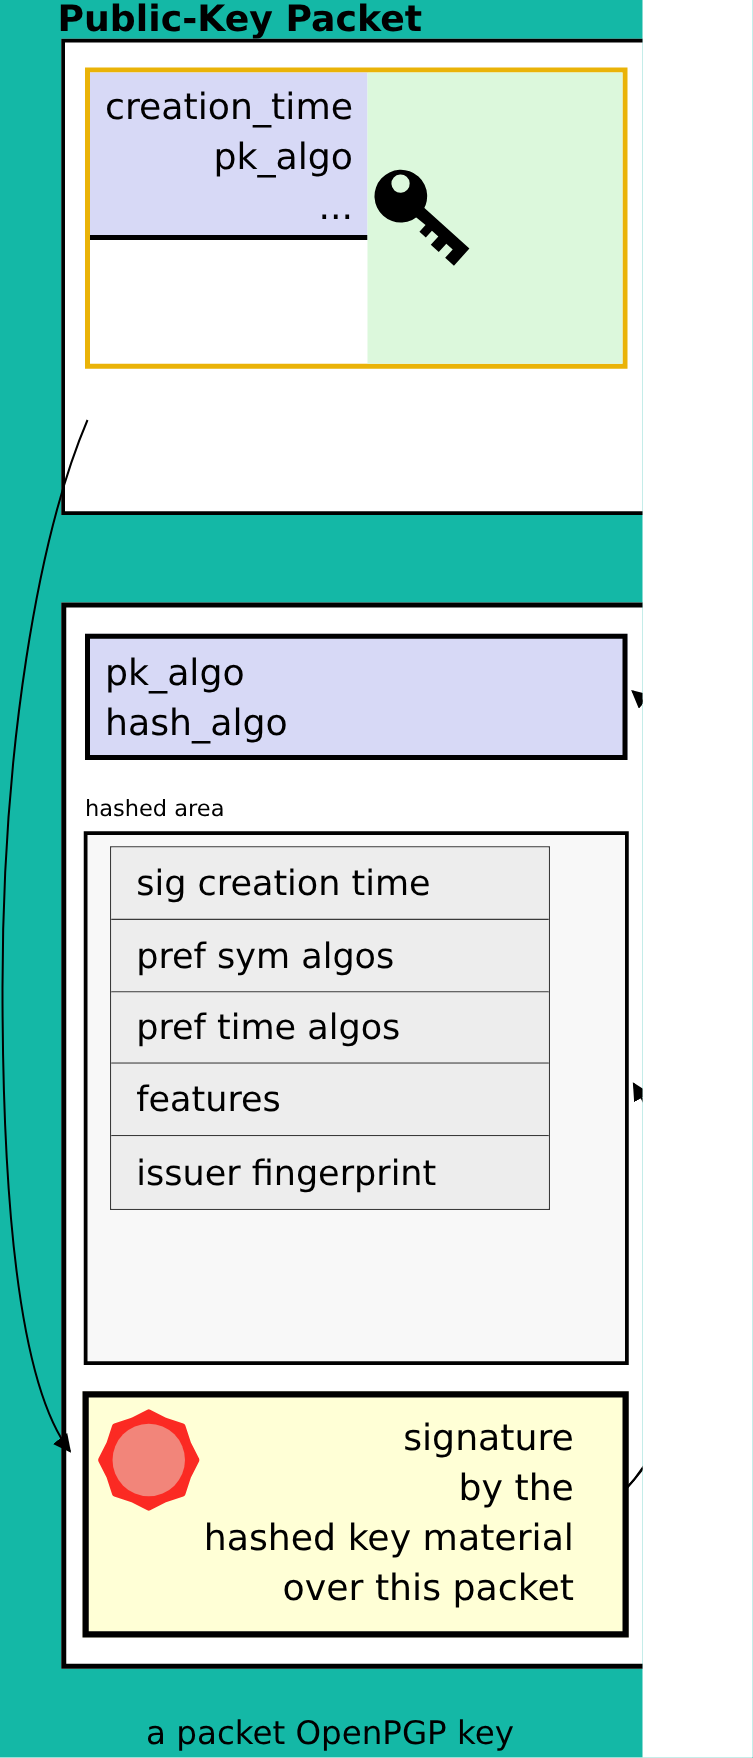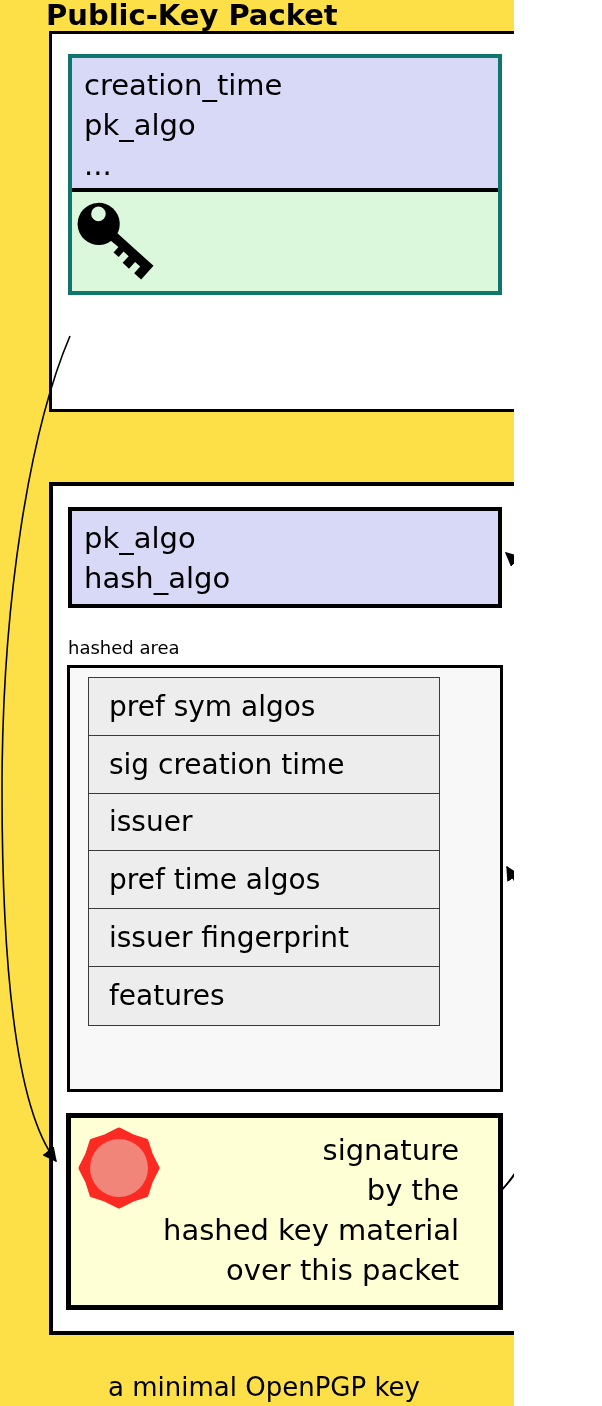--- a/index.html
+++ b/index.html
@@ -1,35 +1,35 @@
 <!DOCTYPE html>
 <html style="--header-fill: #d7d9f6; --material-fill: #dcf8dc; --material-text: #143a14; --hashed-fill: #f8f8f8; --row-fill: #ededed; --signature-fill: #ffffd6; --seal-ring: #fb2a23; --seal-fill: #f2857a;"><head>
 <meta charset="utf-8">
 <style>
   html,body { margin:0; padding:0; background:#fff; }
   #stage {
     position:relative; width:514px; height:1406px;
-    background:#fde047; overflow:hidden;
+    background:#14b8a6; overflow:hidden;
     font-family:"DejaVu Sans","Liberation Sans",sans-serif;
     color:#000;
   }
   .abs { position:absolute; }
   .title {
     font-weight:bold; font-size:29px; line-height:31px; white-space:nowrap;
   }
   .outer-box {
     position:absolute; background:#fff; border:3px solid #000; box-sizing:border-box;
   }
   #sig-outer { border-width:4px; }
   .hdr-box {
     position:absolute; box-sizing:border-box; border:4px solid #000;
     background:var(--header-fill,#d7d9f6);
   }
   .hdr-fields { font-size:29px; line-height:40px; padding:7px 12px; }
-  #pk-combined { position:absolute; box-sizing:border-box; border:4px solid #0f766e; display:flex; flex-direction:column; }
+  #pk-combined { position:absolute; box-sizing:border-box; border:4px solid #eab308; display:flex; flex-direction:row;text-align:right; }
   #pk-combined .fields-part {
     background:var(--header-fill,#d7d9f6); box-sizing:border-box;
     height:134px; border-bottom:4px solid #000;
     font-size:29px; line-height:40px; padding:7px 12px;
   }
   #pk-combined .material-part {
     background:var(--material-fill,#dcf8dc); flex:1;
     display:flex; align-items:center;
   }
   .material-label {
@@ -93,44 +93,43 @@
       <div>pk_algo</div>
       <div>hash_algo</div>
     </div>
   </div>
 
   <div class="abs" id="hashed-label" style="left:68px; top:632px;">hashed area</div>
 
   <div id="hashed-box" style="left:67px; top:665px; width:436px; height:427px;"></div>
 
   <div id="subpacket-table" style="left:88px; top:677px; width:352px;">
+    <div class="sp-row">sig creation time</div>
     <div class="sp-row">pref sym algos</div>
-    <div class="sp-row">sig creation time</div>
-    <div class="sp-row">issuer</div>
     <div class="sp-row">pref time algos</div>
+    <div class="sp-row">features</div>
     <div class="sp-row">issuer fingerprint</div>
-    <div class="sp-row">features</div>
   </div>
 
   <div id="sig-box" style="left:66px; top:1113px; width:437px; height:197px;"></div>
 
   <svg class="abs" style="left:74px; top:1123px;" width="90" height="90" viewBox="0 0 90 90">
     <polygon points="83,45 76.4,58 71.9,71.9 58,76.4 45,83 32,76.4 18.1,71.9 13.6,58 7,45
                      13.6,32 18.1,18.1 32,13.6 45,7 58,13.6 71.9,18.1 76.4,32" fill="#fb2a23" stroke="#fb2a23" stroke-width="5" stroke-linejoin="round"></polygon>
     <circle cx="45" cy="45" r="29" fill="#f2857a"></circle>
   </svg>
 
   <div id="sig-text" style="left:163px; top:1130px;text-align:right;">
     <div>signature</div>
     <div>by the</div>
     <div>hashed key material</div>
     <div>over this packet</div>
   </div>
 
-  <div id="caption" style="left:0px; top:1372px; width:528px;">a minimal OpenPGP key</div>
+  <div id="caption" style="left:0px; top:1372px; width:528px;">a packet OpenPGP key</div>
 
   <svg class="overlay" width="602" height="1406" viewBox="0 0 602 1406">
     <defs>
       <marker id="arr" viewBox="0 0 10 10" refX="9" refY="5" markerWidth="9" markerHeight="9" orient="auto-start-reverse">
         <path d="M 0 0 L 10 5 L 0 10 z" fill="#000"></path>
       </marker>
     </defs>
     <path d="M 70 336 C 30 430, 2 600, 2 790 C 2 980, 18 1112, 56 1161" fill="none" stroke="#000" stroke-width="1.6" marker-end="url(#arr)"></path>
     <path d="M 500 1192 C 598 1088, 622 820, 550 625 C 535 585, 521 566, 506 553" fill="none" stroke="#000" stroke-width="1.6" marker-end="url(#arr)"></path>
     <path d="M 500 1192 C 558 1130, 576 985, 507 867" fill="none" stroke="#000" stroke-width="1.6" marker-end="url(#arr)"></path>

